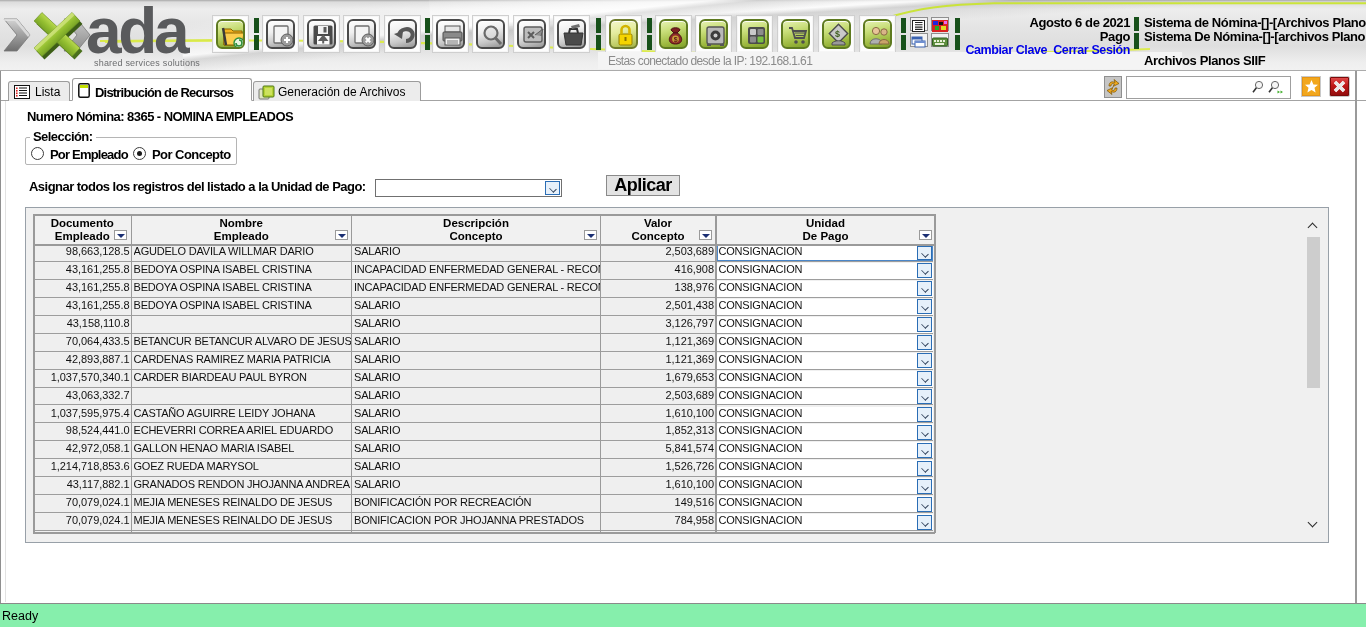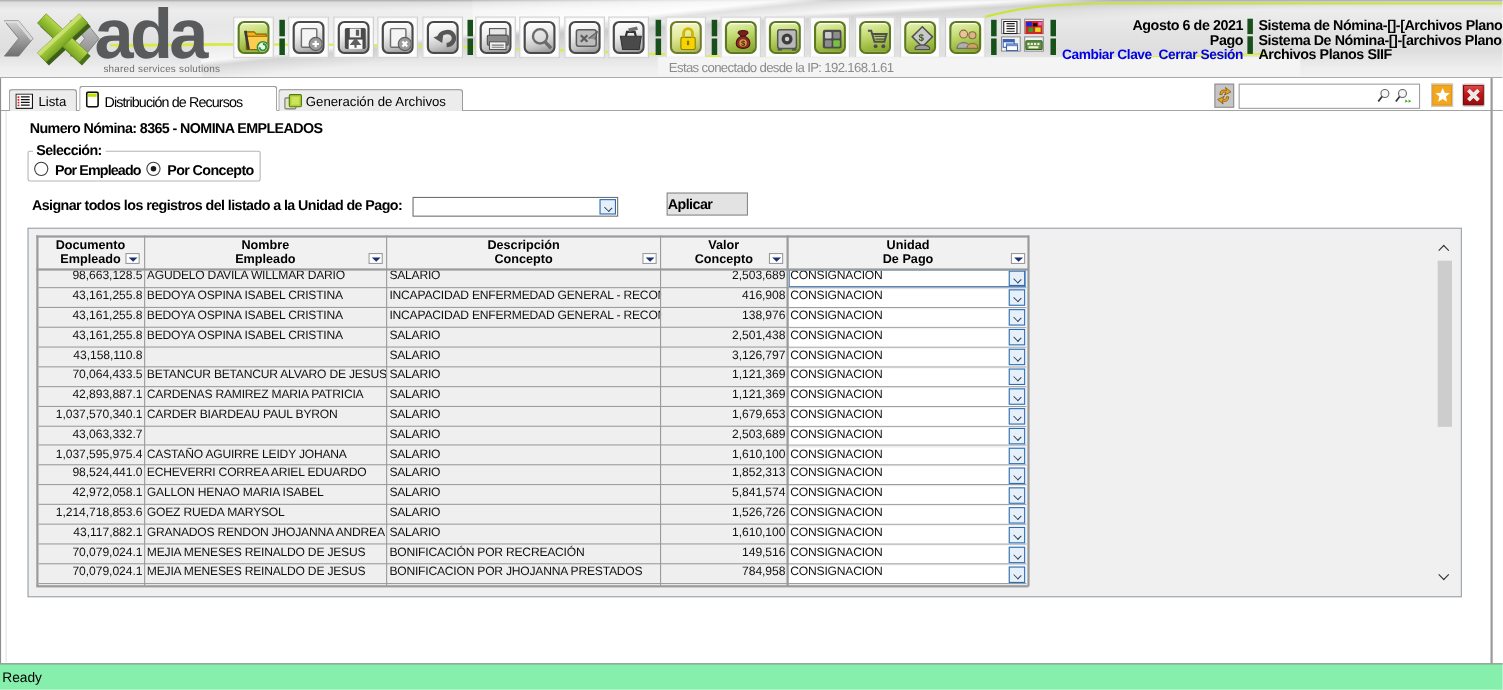--- a/index.html
+++ b/index.html
@@ -29,36 +29,36 @@
 
 .bant{position:absolute;font-weight:bold;font-size:13px;letter-spacing:-.4px;color:#000;white-space:nowrap}
 .blue{color:#0000e8}
 
 #tabrow{position:absolute;left:0;top:71px;width:1366px;height:30px;background:#fff}
 .tab{position:absolute;top:10px;height:20px;background:#ececec;border:1px solid #9c9c9c;border-bottom:none;
  border-radius:3px 3px 0 0;font-size:12px;color:#000;white-space:nowrap}
 .tab.active{top:7px;height:23px;background:#fff;z-index:3}
 .tabline{position:absolute;left:0;top:29px;width:1366px;height:1px;background:#a3a3a3}
 .tablbl{position:absolute;top:3px;left:26px}
-.tab.active .tablbl{top:6px;font-weight:normal;letter-spacing:-.8px;font-size:13px}
+.tab.active .tablbl{top:6px;font-weight:bold;letter-spacing:-.8px;font-size:13px}
 
 .rbtn{position:absolute;top:5px;border:1px solid #8f8f8f}
 
 #content{position:absolute;left:0;top:101px;width:1366px;height:502px;background:#fff;overflow:hidden}
 .b1{font-weight:bold;font-size:13px;letter-spacing:-.55px;color:#000;white-space:nowrap}
 .b2{font-weight:bold;font-size:13px;letter-spacing:-.53px;color:#000;white-space:nowrap}
 .b3{font-weight:bold;font-size:13px;letter-spacing:-.8px;color:#000;white-space:nowrap}
 #fieldset{position:absolute;left:25px;top:36px;width:212px;height:28px;border:1px solid #b5b5b5;border-radius:2px}
 .radio{position:absolute;width:13px;height:13px;border:1.5px solid #3c3c3c;border-radius:50%;background:#fff}
 .radio .dot{position:absolute;left:2.5px;top:2.5px;width:5px;height:5px;border-radius:50%;background:#1a1a1a}
 #combo{position:absolute;left:375px;top:78px;width:187px;height:18px;background:#fff;border:1px solid #707070}
 .cbtn{position:absolute;right:1px;top:1px;bottom:1px;width:15px;background:#e6f0fa;border:1px solid #2a6db5}
 .chev{position:absolute;left:4px;top:4px;width:6px;height:6px;border-right:1.6px solid #30405a;border-bottom:1.6px solid #30405a;transform:rotate(45deg) scale(1,.8);transform-origin:center}
 #aplicar{position:absolute;left:606px;top:74px;width:74px;height:21px;background:#e3e3e3;border:1px solid #8a8a8a;
- text-align:left;font-weight:bold;font-size:13px;letter-spacing:-.5px;line-height:19px}
+ text-align:center;font-weight:bold;font-size:18px;letter-spacing:-.5px;line-height:19px}
 
 #gridbox{position:absolute;left:25px;top:106px;width:1304px;height:336px;background:#f0f0f0;border:1px solid #98a0a8}
 
 .hcell{position:absolute;background:#f1f1f1;font-weight:bold;font-size:11.5px;letter-spacing:0;text-align:center;line-height:13px;padding-top:2px}
 .vline{position:absolute;background:#9a9a9a;width:1px;z-index:6}
 .hline{position:absolute;background:#9a9a9a;height:1px;z-index:6}
 .sortb{position:absolute;width:13px;height:10.5px;background:#fff;border:1px solid #9a9a9a}
 .sortb:after{content:"";position:absolute;left:2px;top:3px;border-left:4.3px solid transparent;border-right:4.3px solid transparent;border-top:4.6px solid #1b2f73}
 .trow{position:absolute;left:0;width:898px;background:#efefef;border-bottom:1px solid #9d9d9d}
 .cell{position:absolute;top:0;bottom:0;font-size:11px;letter-spacing:-.2px;color:#111;white-space:nowrap;overflow:hidden;line-height:13px}
@@ -323,21 +323,21 @@
       </svg></div>
 <div class="ipstrip"></div>
     <div style="position:absolute;left:0;top:70px;width:1366px;height:1px;background:#ababab"></div>
     <div class="iptext">Estas conectado desde la IP: 192.168.1.61</div>
 
 <div class="bant" style="right:236px;top:15px;text-align:right">Agosto 6 de 2021</div>
 <div class="bant" style="right:236px;top:28.5px;text-align:right">Pago</div>
 <div class="bant blue" style="right:236px;top:43px;text-align:right;letter-spacing:-.4px;font-size:12.5px">Cambiar Clave&nbsp; Cerrar Sesión</div>
 <div class="bant" style="left:1144px;top:15px">Sistema de Nómina-[]-[Archivos Planos</div>
 <div class="bant" style="left:1144px;top:28.5px">Sistema De Nómina-[]-[archivos Plano:</div>
-<div class="bant" style="left:1144px;top:42px">Archivos Planos SIIF</div>
+<div class="bant" style="left:1144px;top:53px">Archivos Planos SIIF</div>
 
 </div>
 
 <div id="tabrow">
 <div class="tabline"></div>
 <div class="tab" style="left:8px;width:62px">
       <svg class="abs" style="left:5px;top:3px" width="16" height="14" viewBox="0 0 16 14">
         <rect x="0.5" y="0.5" width="15" height="13" fill="#fff" stroke="#111"></rect>
         <g stroke="#111" stroke-width="1.2">
           <path d="M5 3 L13 3 M5 5.5 L13 5.5 M5 8 L13 8 M5 10.5 L13 10.5"></path>

